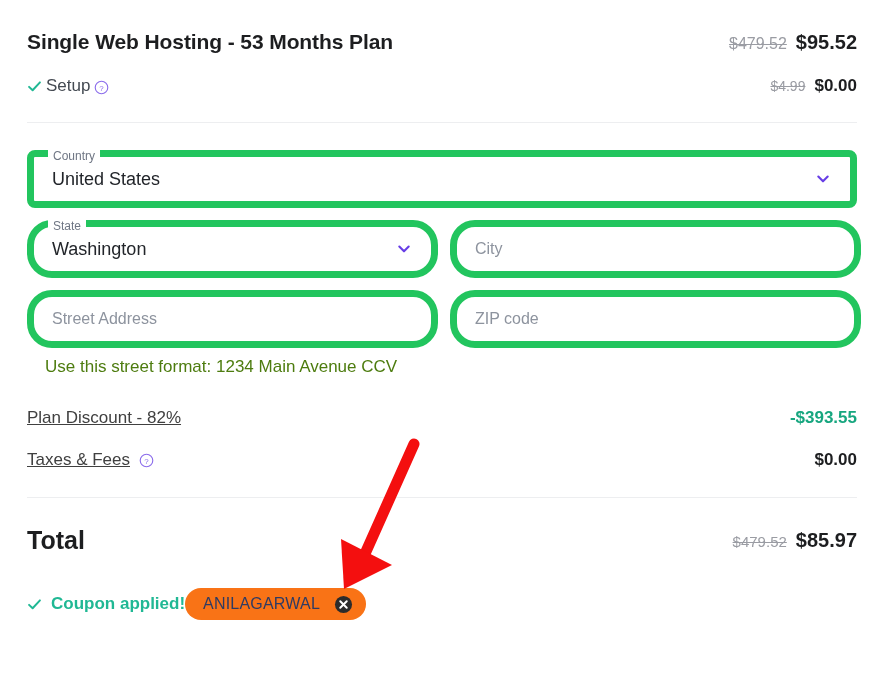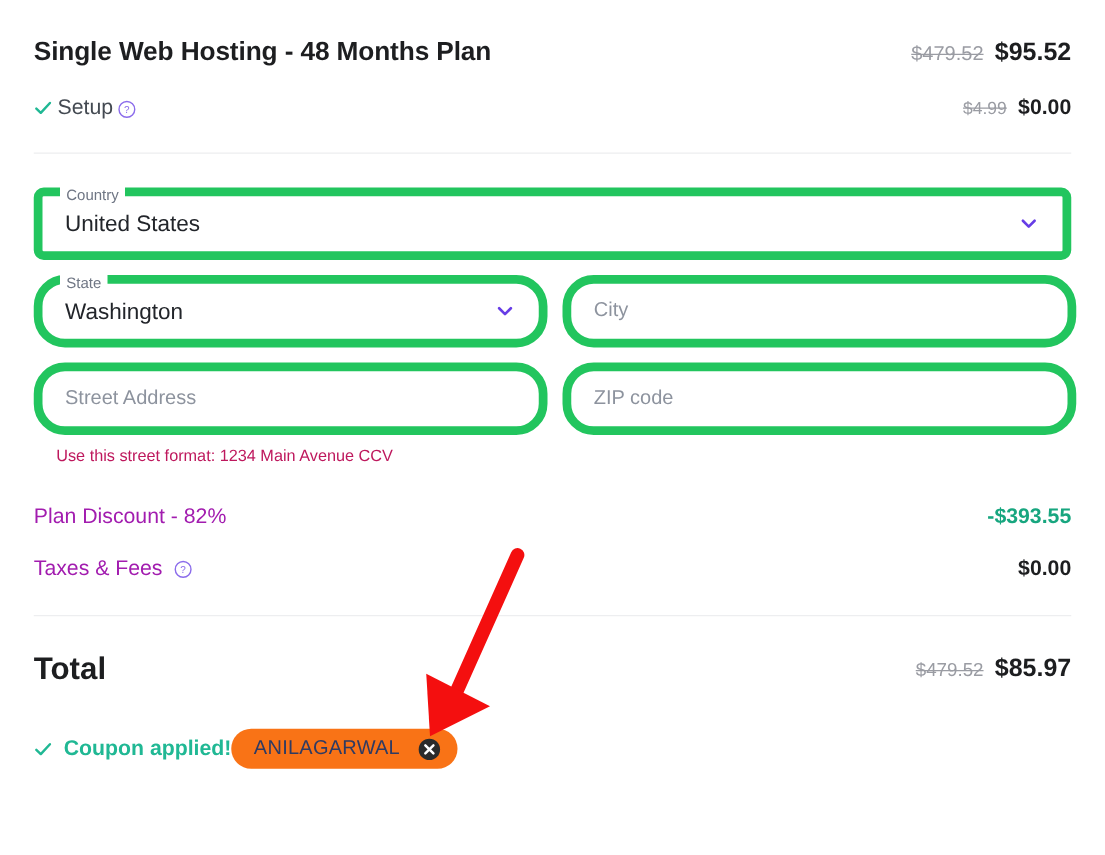--- a/index.html
+++ b/index.html
@@ -140,43 +140,44 @@
   }
   .chevron {
     position: absolute;
     right: 18px;
     top: 50%;
     transform: translateY(-50%);
     width: 18px;
     height: 18px;
   }
   .hint {
-    font-size: 13px;
-    color: #be185d;
+    font-size: 17px;
+    color: #4d7c0f;
     margin-top: -3px;
     margin-left: 18px;
   }
 
   
   .summary {
     margin-top: 27px;
   }
   .sum-row {
     display: flex;
     align-items: center;
     justify-content: space-between;
     height: 27px;
     margin-bottom: 15px;
   }
   .sum-label {
     font-size: 17px;
-    color: #a21caf;
+    color: #404040;
     display: flex;
     align-items: center;
     gap: 9px;
+    text-decoration: underline;
   }
   .sum-value {
     font-size: 17px;
     font-weight: bold;
     color: #1d1e20;
   }
   .sum-value.discount {
     color: #17a67f;
   }
 
@@ -237,21 +238,21 @@
     height: 684px;
     pointer-events: none;
   }
 </style>
 </head>
 <body>
 
 <div class="page">
 
   <div class="row plan-row">
-    <div class="plan-title">Single Web Hosting - 48 Months Plan</div>
+    <div class="plan-title">Single Web Hosting - 53 Months Plan</div>
     <div class="price-group">
       <span class="price-old">$479.52</span>
       <span class="price-new">$95.52</span>
     </div>
   </div>
 
   <div class="row setup-row">
     <div class="setup-left">
       <span class="check-icon">
         <svg viewBox="0 0 16 16" width="15" height="15" aria-hidden="true">

